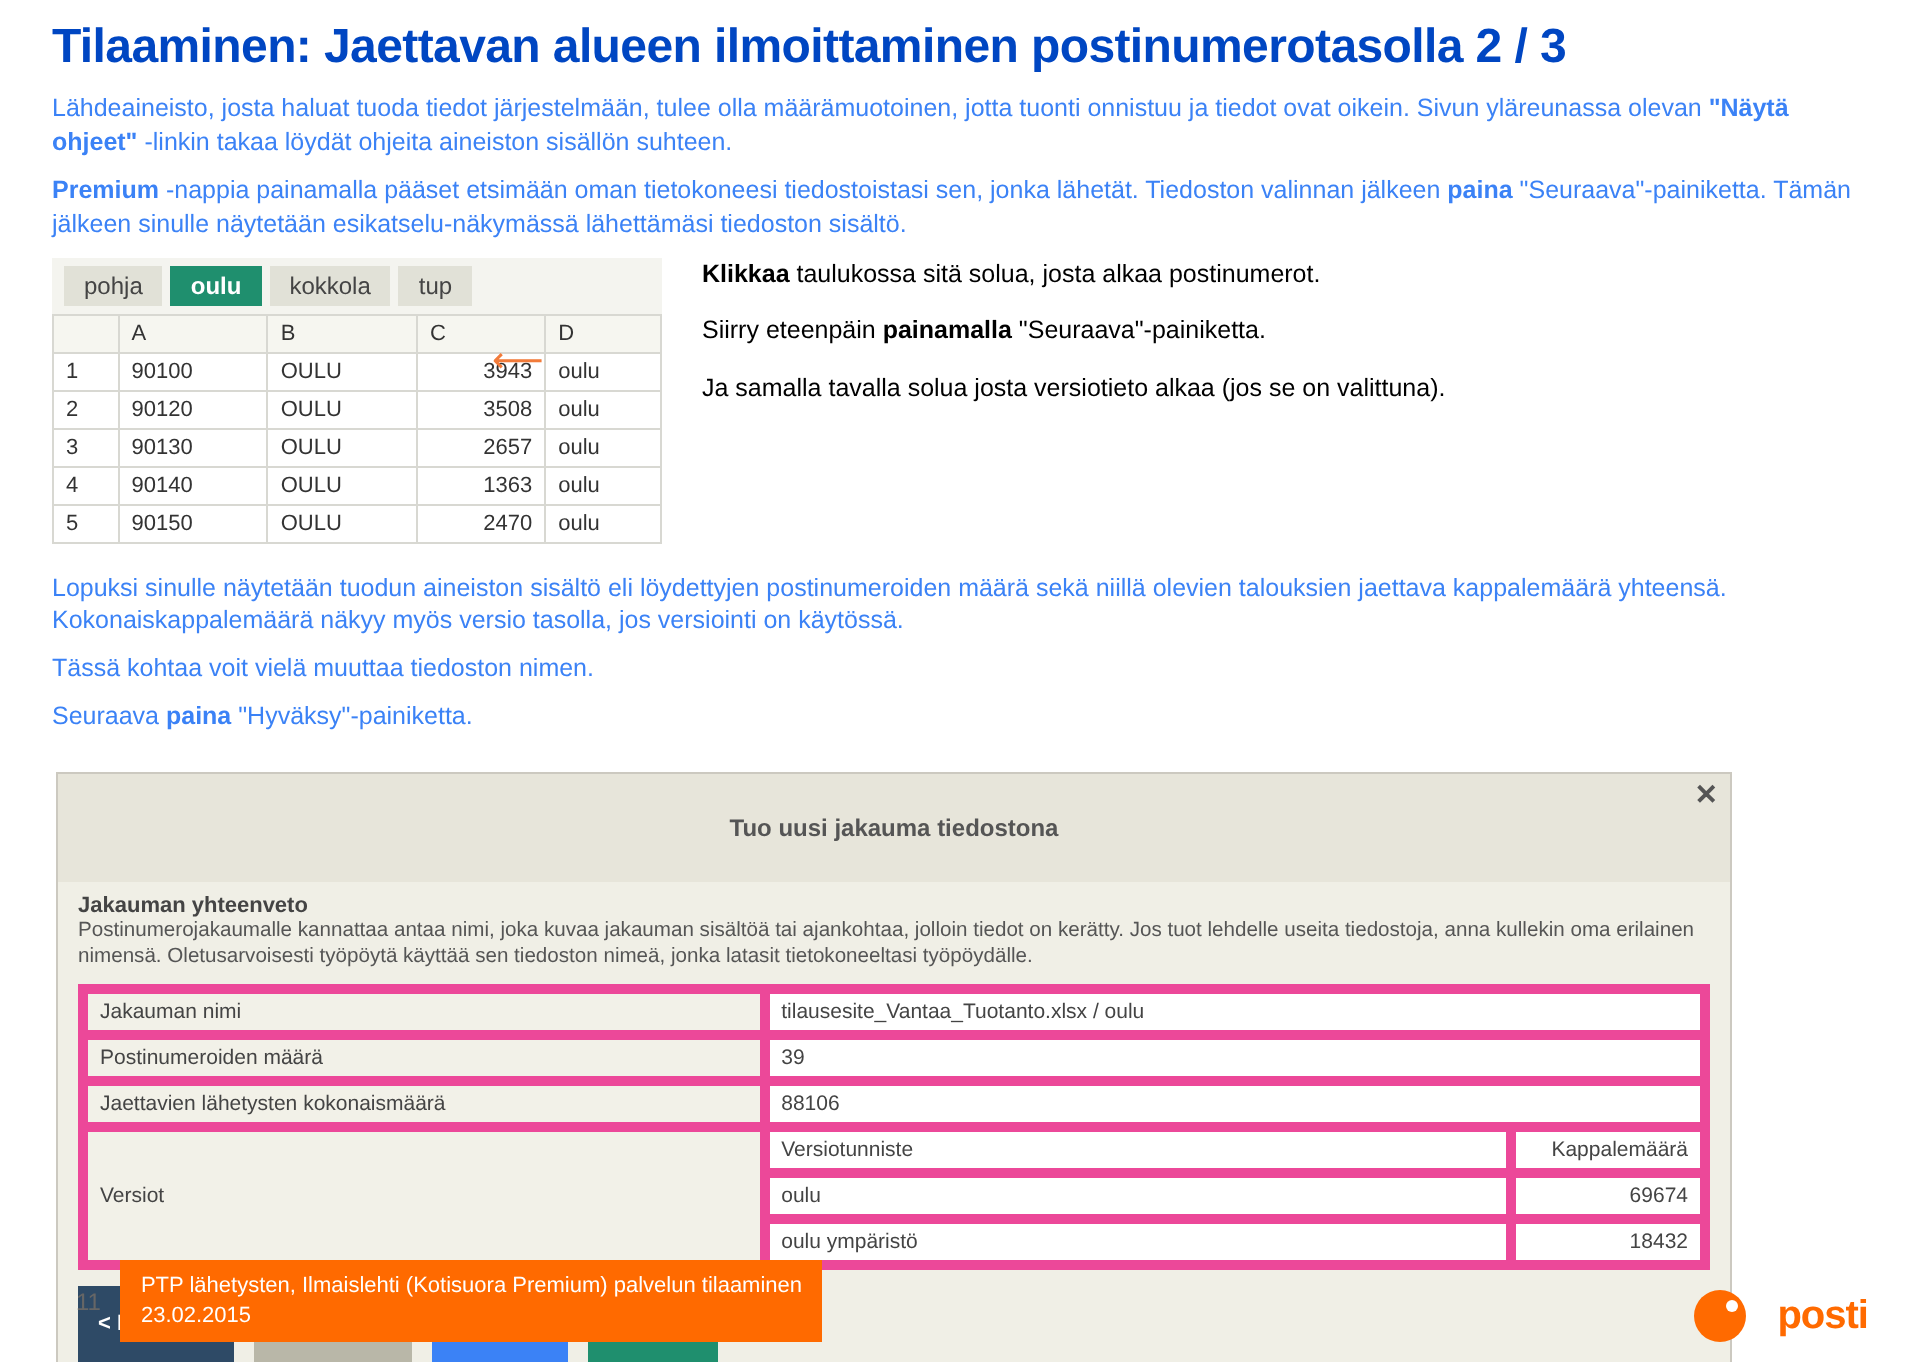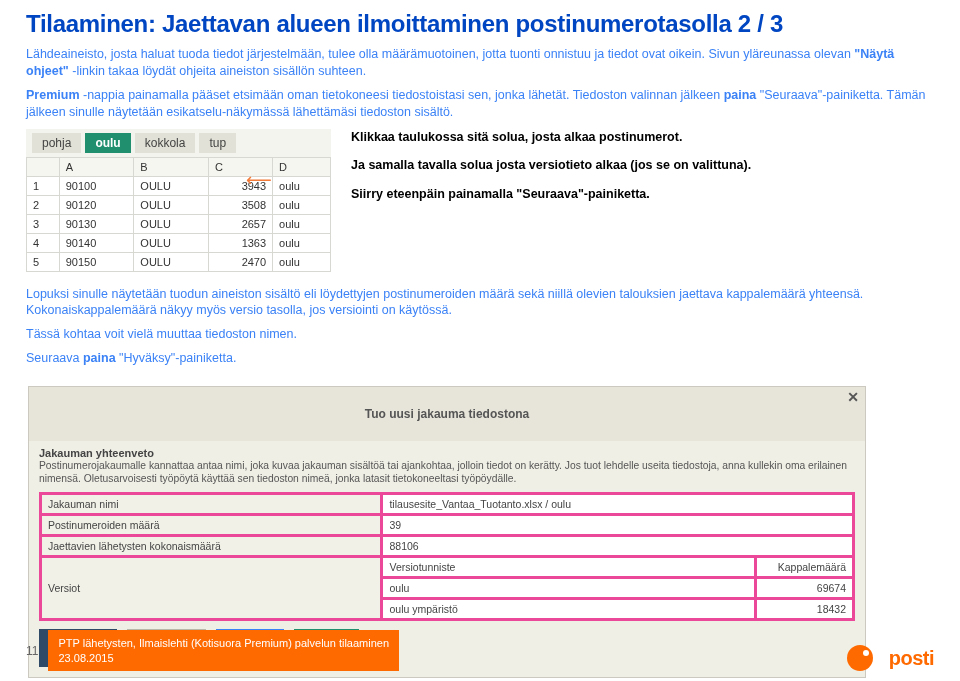--- a/index.html
+++ b/index.html
@@ -47,49 +47,49 @@
     border: 1px solid #d8d8d2; padding: 3px 6px; text-align: left;
     color: #333;
   }
   .ss1-grid th { background: #f6f6f0; font-weight: 400; }
   .ss1-grid td.num { text-align: right; }
   .arrow {
     position: absolute; color: #f27b3a; font-size: 18px;
     pointer-events: none;
   }
   .right-instructions { flex: 1; font-size: 12.5px; line-height: 1.35; }
-  .right-instructions p { margin-bottom: 12px; font-weight: bold; }
+  .right-instructions p { margin-bottom: 12px; }
   .screenshot2 {
     margin: 0 28px 0 28px;
     border: 1px solid #ccc9c0;
     background: #f0efe6;
     font-size: 11px;
     width: 838px;
   }
   .ss2-head {
     background: #e7e5da; color: #555; text-align: center;
     padding: 20px 0; font-weight: 600; font-size: 12px;
     position: relative;
   }
   .ss2-close { position: absolute; right: 6px; top: 2px; font-size: 14px; color: #555; cursor: pointer; }
   .ss2-inner { padding: 6px 10px 10px 10px; }
   .ss2-sub { font-weight: 700; font-size: 11px; color: #444; margin-bottom: 0;}
   .ss2-desc { color: #555; font-size: 10.3px; line-height: 1.3; margin-bottom: 6px; }
   .ss2-table { width: 100%; border-collapse: collapse; background: #fff; font-size: 10.5px; }
-  .ss2-table td { border: 3px solid #ec4899; padding: 3px 6px; color: #444; }
+  .ss2-table td { border: 5px solid #ec4899; padding: 3px 6px; color: #444; }
   .ss2-table td.lbl { background: #f2f1e8; width: 42%; }
   .ss2-table td.numcell { text-align: right; width: 12%; }
   .ss2-btnrow { display: flex; gap: 10px; margin-top: 8px; }
   .ss2-btn { padding: 13px 10px; font-size: 11px; border: none; color: #fff; font-weight: 600; cursor: pointer; }
   .btn-prev { background: #2e4a66; }
   .btn-next { background: #b9b7a8; color: #666; }
   .btn-cancel { background: #3b82f6; }
   .btn-ok { background: #1f8f6e; }
   .footer {
-    position: absolute; bottom: 10px; left: 26px; right: 26px;
+    position: absolute; bottom: 10px; left: 38px; right: 26px;
     display: flex; align-items: flex-end; justify-content: space-between;
   }
   .footer-left { display: flex; align-items: center; gap: 10px; }
   .pagenum { color: #666; font-size: 12px; }
   .footblock {
     background: #ff6a00; color: #fff; padding: 6px 10px;
     font-size: 11px; line-height: 1.3;
   }
   .logo { display: flex; align-items: center; gap: 16px; }
   .logo-mark {
@@ -173,22 +173,22 @@
             <td>oulu</td>
           </tr>
         </tbody>
           </table>
       </div>
       <div class="arrow" style="left:220px; top:40px;">⟵</div>
     </div>
 
     <div class="right-instructions">
       <p><strong>Klikkaa</strong><span> taulukossa sitä solua, josta alkaa postinumerot.</span></p>
+      <p><span>Siirry eteenpäin </span><strong>painamalla</strong><span> "Seuraava"-painiketta.</span></p>
       <p>Ja samalla tavalla solua josta versiotieto alkaa (jos se on valittuna).</p>
-      <p><span>Siirry eteenpäin </span><strong>painamalla</strong><span> "Seuraava"-painiketta.</span></p>
     </div>
   </div>
 
   <div class="body-text">
     <p>Lopuksi sinulle näytetään tuodun aineiston sisältö eli löydettyjen postinumeroiden määrä sekä niillä olevien talouksien jaettava kappalemäärä yhteensä. Kokonaiskappalemäärä näkyy myös versio tasolla, jos versiointi on käytössä.</p>
     <p>Tässä kohtaa voit vielä muuttaa tiedoston nimen.</p>
     <p><span>Seuraava </span><strong>paina</strong><span> "Hyväksy"-painiketta.</span></p>
   </div>
 
 </div>
@@ -237,20 +237,20 @@
       <button class="ss2-btn btn-ok">Hyväksy</button>
     </div>
   </div>
 </div>
 
 <div class="footer">
   <div class="footer-left">
     <span class="pagenum">11</span>
     <div class="footblock">
       <div>PTP lähetysten, Ilmaislehti (Kotisuora Premium) palvelun tilaaminen</div>
-      <div>23.08.2015</div>
+      <div>23.02.2015</div>
     </div>
   </div>
   <div class="logo">
     <div class="logo-mark"></div>
     <span class="logo-text">posti</span>
   </div>
 </div>
 
 </body></html>

